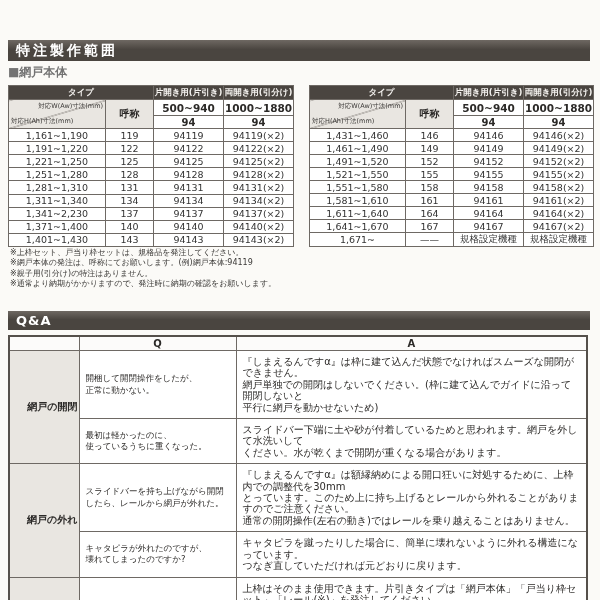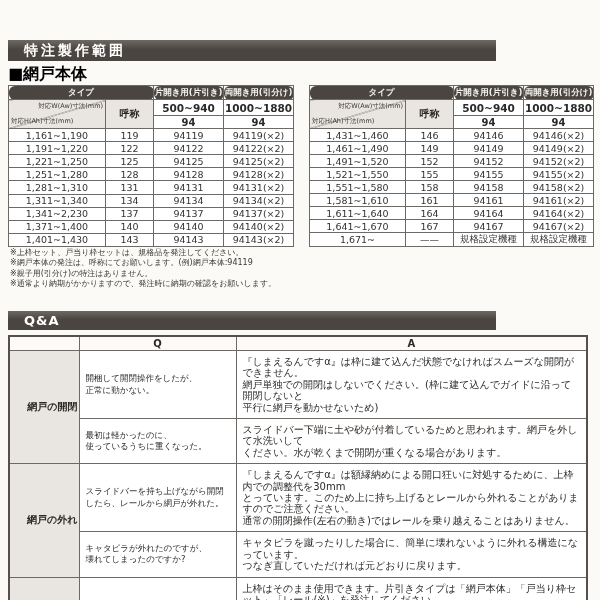--- a/index.html
+++ b/index.html
@@ -1,35 +1,35 @@
 <!DOCTYPE html>
 <html style="--dark: #4a4540; --gray: #e9e6e1; --border: #6e6964;"><head>
 <meta charset="utf-8">
 <style>
   html,body{margin:0;padding:0;}
   body{width:600px;height:600px;background:#fbfaf7;font-family:"DejaVu Sans",sans-serif;color:#2c2a28;}
   .page{position:relative;width:600px;height:600px;overflow:hidden;}
 
   
-  .bar{position:absolute;left:8px;width:488px;box-sizing:border-box;
+  .bar{position:absolute;left:8px;width:582px;box-sizing:border-box;
        background:linear-gradient(#6e6862,var(--dark,#4a4540) 45%);
-       color:#fff;font-weight:bold;padding-left:16px;}
+       color:#fff;font-weight:bold;padding-left:8px;}
   .bar.title{top:40px;height:21px;line-height:21px;font-size:14px;letter-spacing:3px;}
   .bar.qa{top:311px;height:19px;line-height:19px;font-size:13px;letter-spacing:1px;}
 
-  .section-label{position:absolute;left:8px;top:64px;font-size:16px;font-weight:bold;color:#000000;}
+  .section-label{position:absolute;left:8px;top:64px;font-size:12px;font-weight:bold;color:#737373;}
 
   
   .tables-wrap{position:absolute;left:8px;top:85px;display:flex;gap:15px;}
   table{border-collapse:collapse;table-layout:fixed;}
   .size-table{font-size:10px;}
   .size-table th,.size-table td{border:1px solid var(--border,#6e6964);text-align:center;
       padding:0;box-sizing:border-box;overflow:hidden;}
   .size-table thead tr.dark th{background:var(--dark,#4a4540);color:#f4f2ef;font-weight:bold;
-      font-size:8.5px;height:14px;border-radius:6px;}
+      font-size:8.5px;height:14px;}
   .size-table th.diag{position:relative;background:
       linear-gradient(to bottom right,transparent calc(50% - 0.6px),var(--border,#6e6964) 50%,transparent calc(50% + 0.6px)),
       var(--gray,#e9e6e1); padding-left: 38px;}
   .size-table th.diag .wlab{position:absolute;top:2px;right:2px;font-size:6.5px;font-weight:normal;color:#3a3836;}
   .size-table th.diag .hlab{position:absolute;bottom:2px;left:2px;font-size:6.5px;font-weight:normal;color:#3a3836;}
   .size-table th.name{background:var(--gray,#e9e6e1);font-size:10px;font-weight:bold;}
   .size-table td.range{background:#fff;font-weight:bold;font-size:10.5px;height:16px;}
   .size-table td.series{background:#fff;font-weight:bold;font-size:10px;height:13px;margin-top:32px;}
   .size-table tbody td{background:#fff;height:13px;font-size:9.5px;color:#333;}
 

